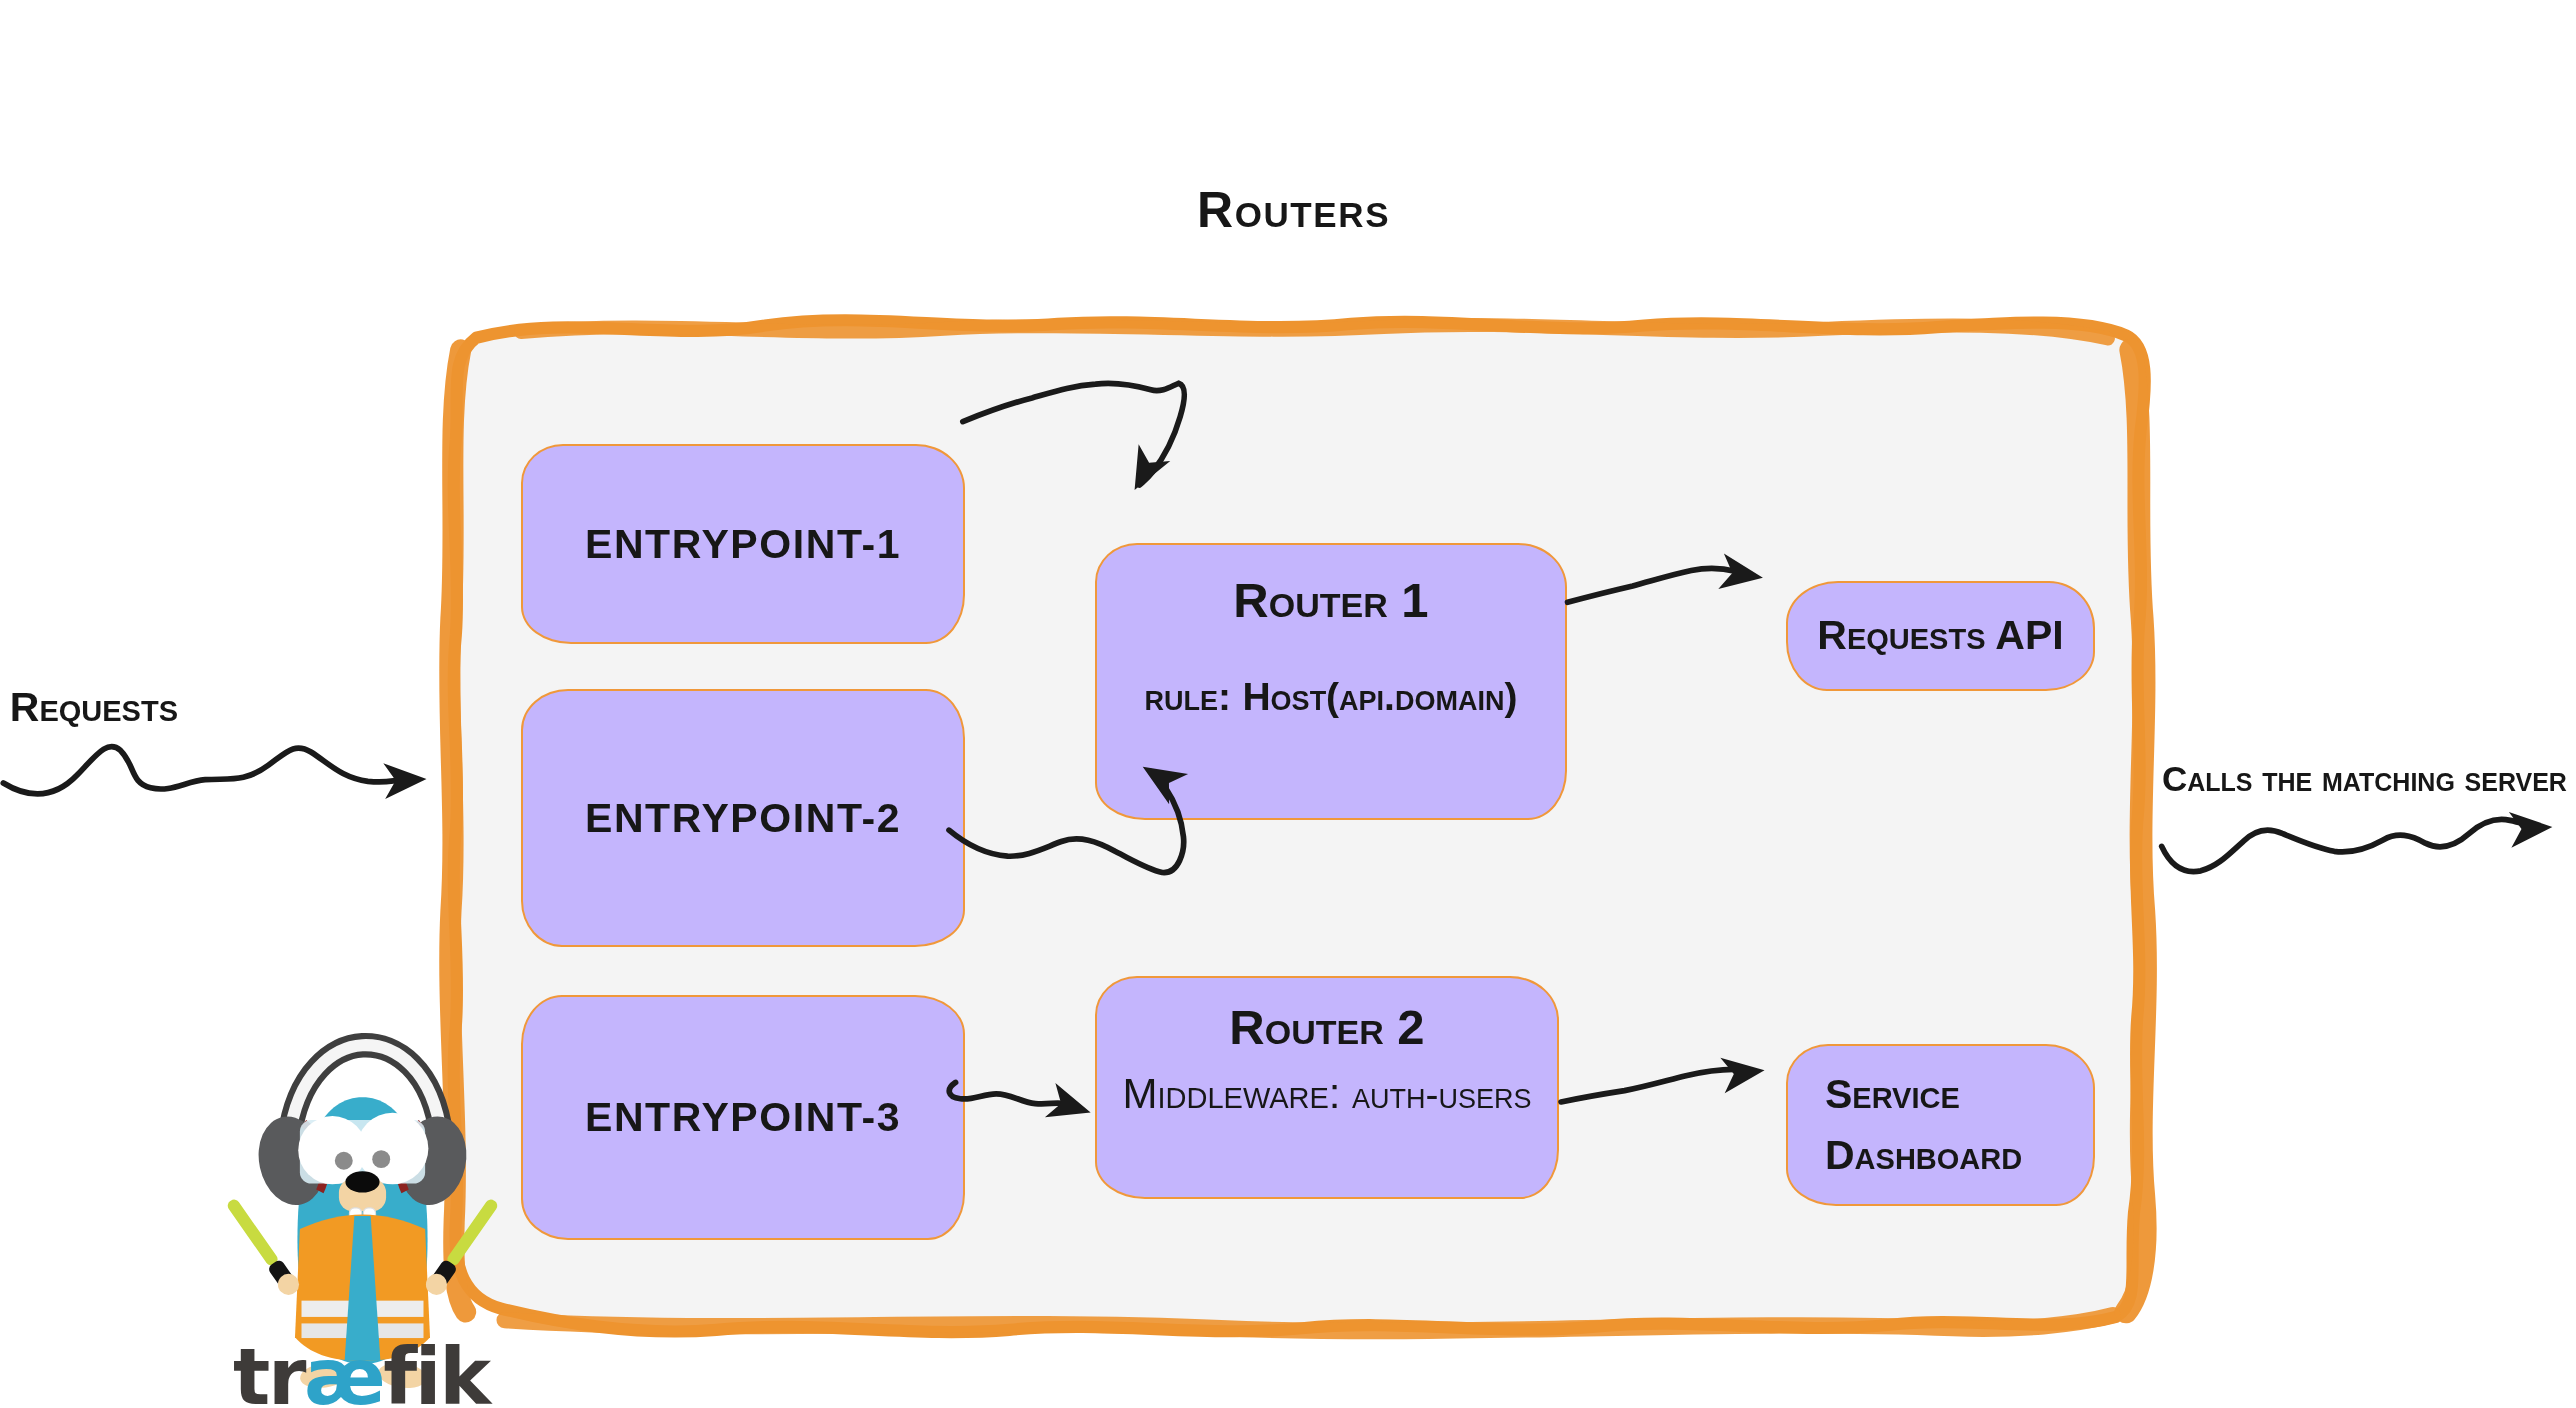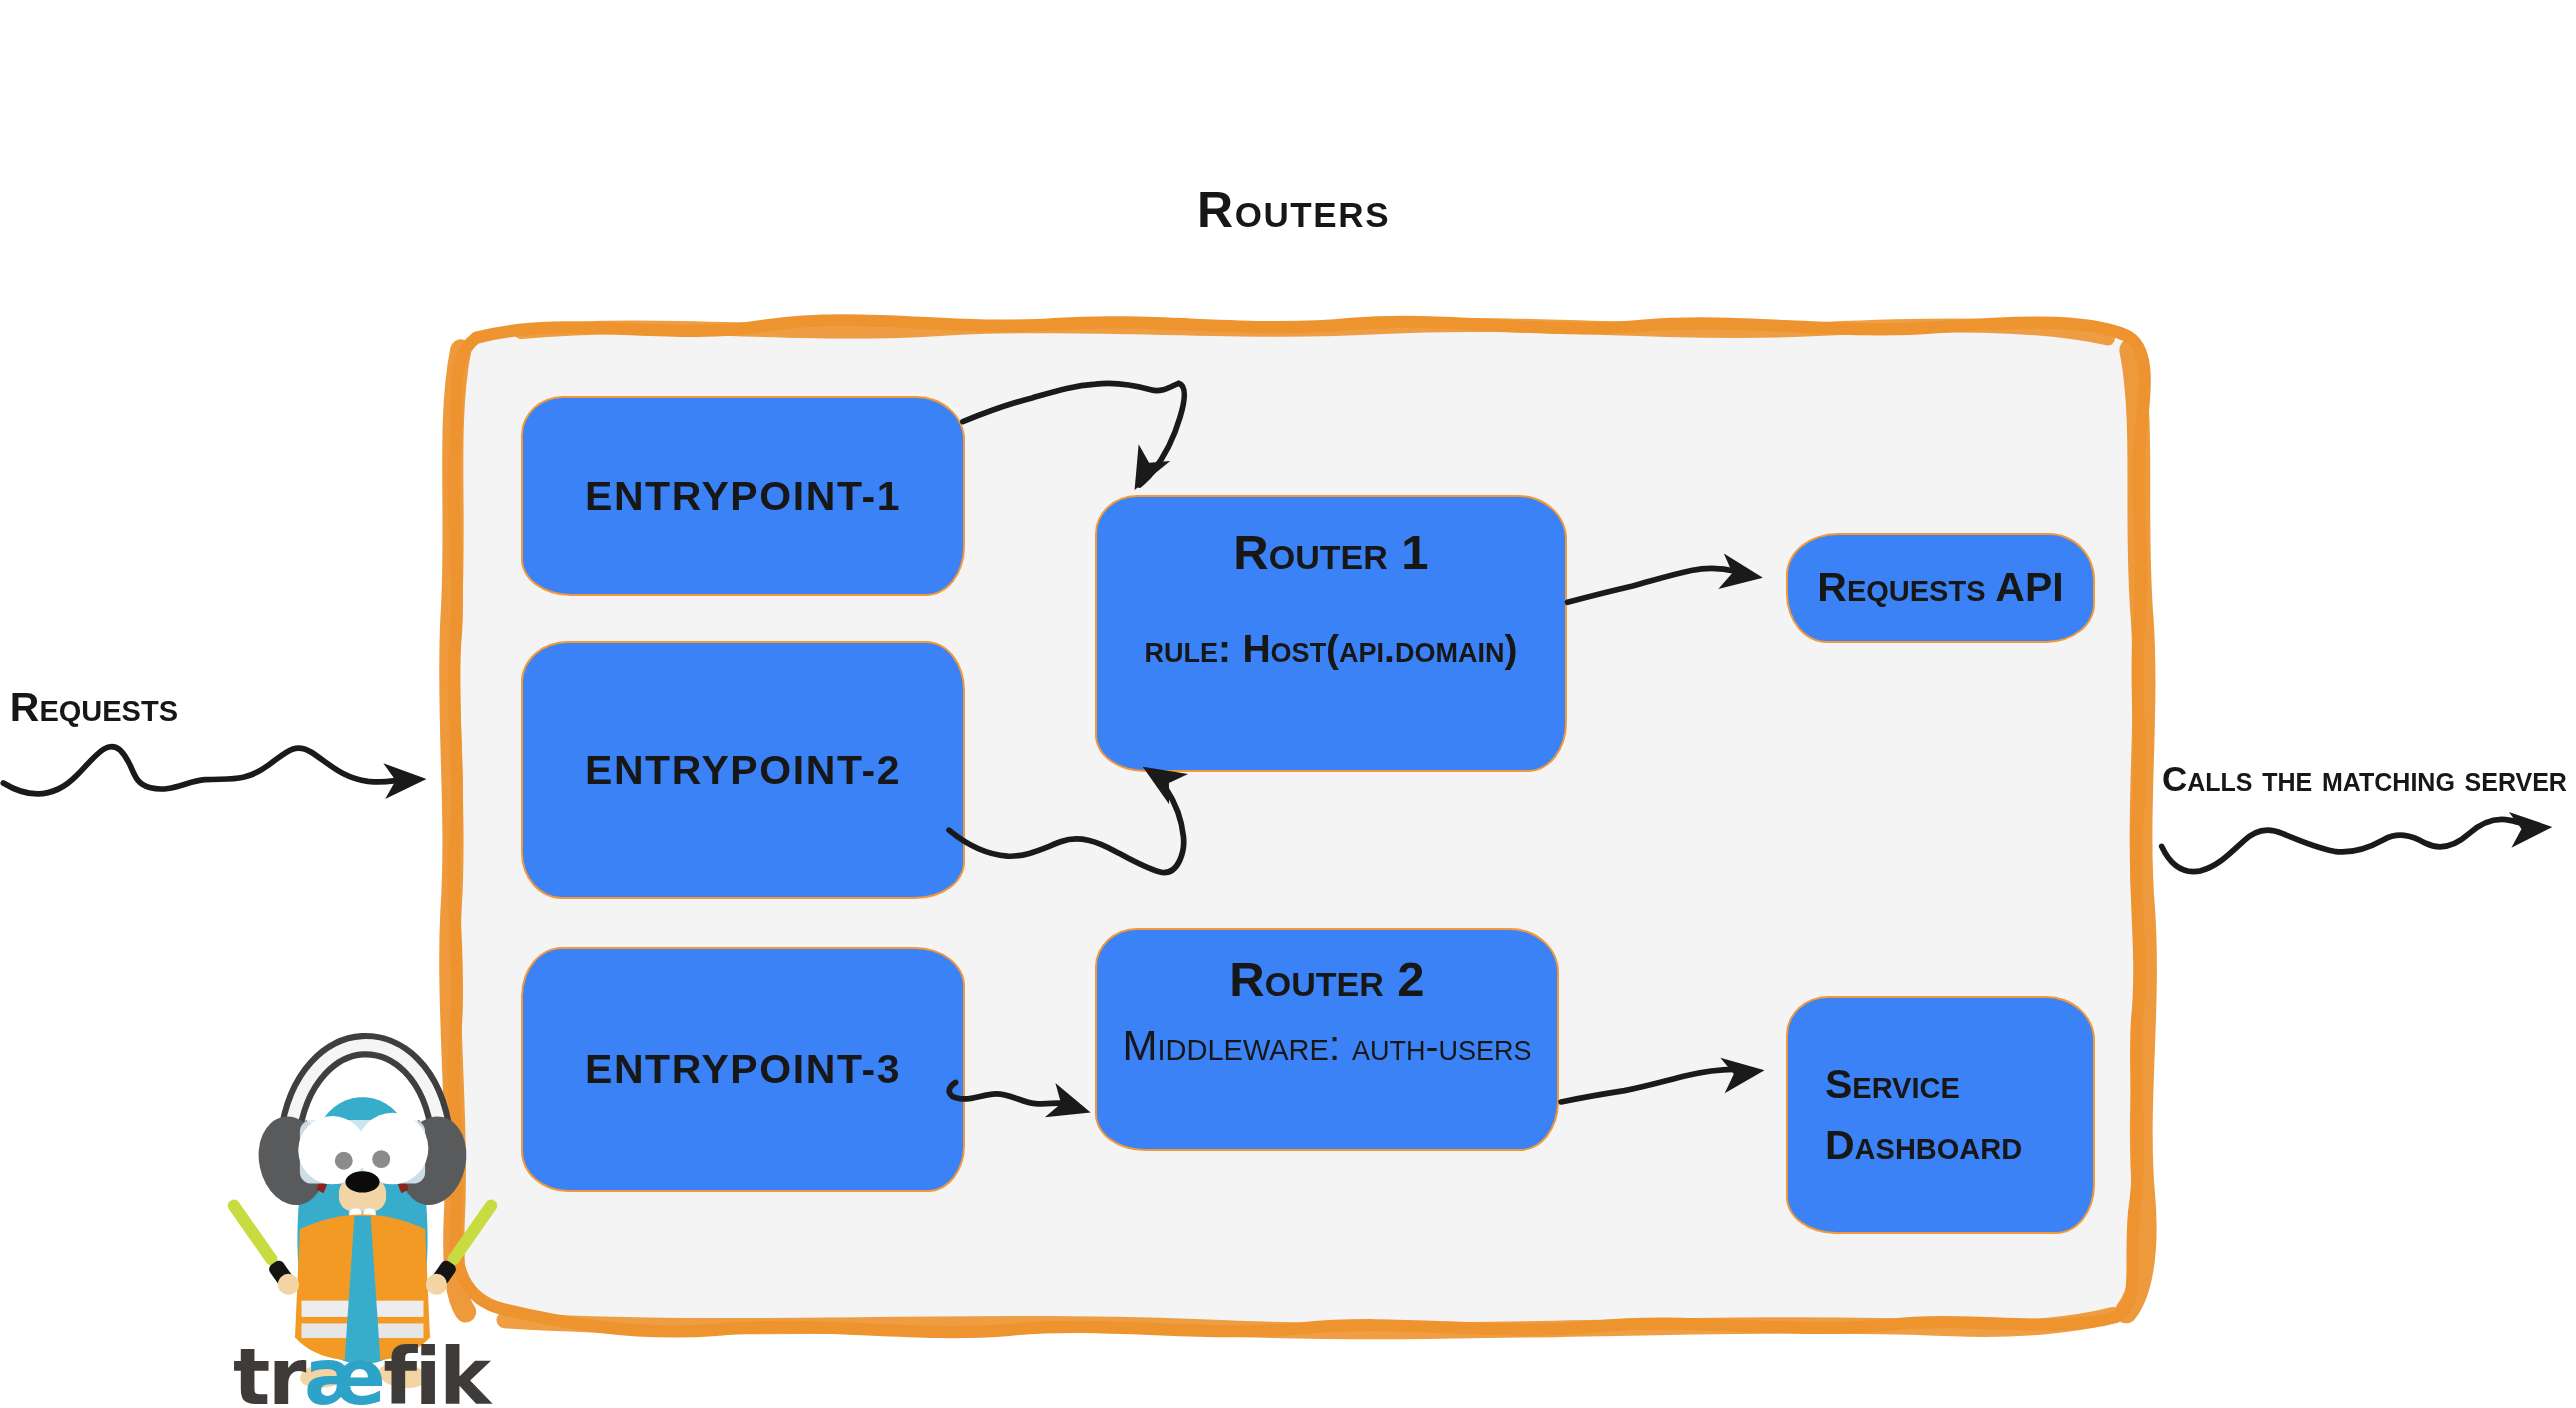--- a/index.html
+++ b/index.html
@@ -23,24 +23,24 @@
     left:9.8px; top:684px; width:244px;
     font-size:41px; font-weight:600; font-variant:small-caps;
   }
   .lbl-calls {
     left:2162px; top:759px; width:423px;
     font-size:35px; font-weight:600; font-variant:small-caps; white-space:nowrap;
   }
 
   
   .hbox {
-    position:absolute; background:#3b82f6;
+    position:absolute; background:#c4b5fd;
     border:2.4px solid #F0983A;
     border-radius:42px 49px 39px 50px / 39px 44px 49px 37px;
-    display:flex; flex-direction:column; align-items:center; justify-content:center;
+    display:flex; flex-direction:column; align-items:center; justify-content:center;margin-top:48px;
   }
   .ep-label {
     font-size:41px; font-weight:600; letter-spacing:1.6px; text-transform:uppercase;
   }
   .router-title { font-size:49px; font-weight:600; font-variant:small-caps; }
   .rule-line   { font-size:39px; font-weight:600; font-variant:small-caps; margin-top:47px; }
   .rule-line-2 { font-size:33px; font-weight:600; font-variant:small-caps; margin-top:16.3px; }
   .rule-line-2 .lead { font-size:38px; }
   .mw-line     { font-size:39px; font-weight:400; font-variant:small-caps; margin-top:14.7px; }
   .mw-line .lead { font-size:42px; }
@@ -108,21 +108,21 @@
   <div class="hbox" id="router2" style="left:1095px;top:928px;width:464px;height:223px;justify-content:flex-start;padding-top:21px;">
     <span class="router-title">Router 2</span>
     <span class="mw-line">
       <span class="lead">Middleware:</span><span>auth-users</span>
     </span>
   </div>
 
   <div class="hbox" id="service-api" style="left:1786px;top:533px;width:309px;height:110px;border-radius:52px 46px 49px 41px / 42px 47px 39px 49px;">
     <span class="svc-label">Requests API</span>
   </div>
-  <div class="hbox" id="service-dashboard" style="left:1786px;top:996px;width:309px;height:238px;">
+  <div class="hbox" id="service-dashboard" style="left:1786px;top:996px;width:309px;height:162px;">
     <span class="svc-label" style="width:195px;">Service Dashboard</span>
   </div>
 
   <svg class="abs" style="left:0;top:0" width="2576" height="1408" viewBox="0 0 3165 1730" fill="none" stroke="#1a1a1a" stroke-width="7" stroke-linecap="round">
     <defs></defs>
 
     <path d="M 4 962 C 40 984 70 978 95 952 C 118 928 132 908 148 922 C 166 940 160 962 185 968
          C 210 974 228 960 252 958 C 282 956 300 962 330 940 C 352 924 362 912 382 924
          C 404 938 420 956 452 960 C 472 962 486 960 500 956"></path>
     <polygon points="0,0 -52,-22 -38,0 -52,22" fill="#1a1a1a" stroke="none" transform="translate(524,957) rotate(-3)"></polygon>

